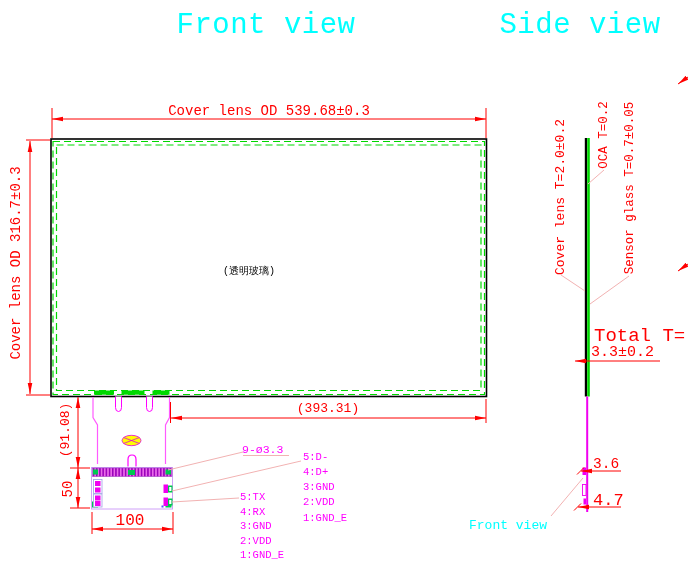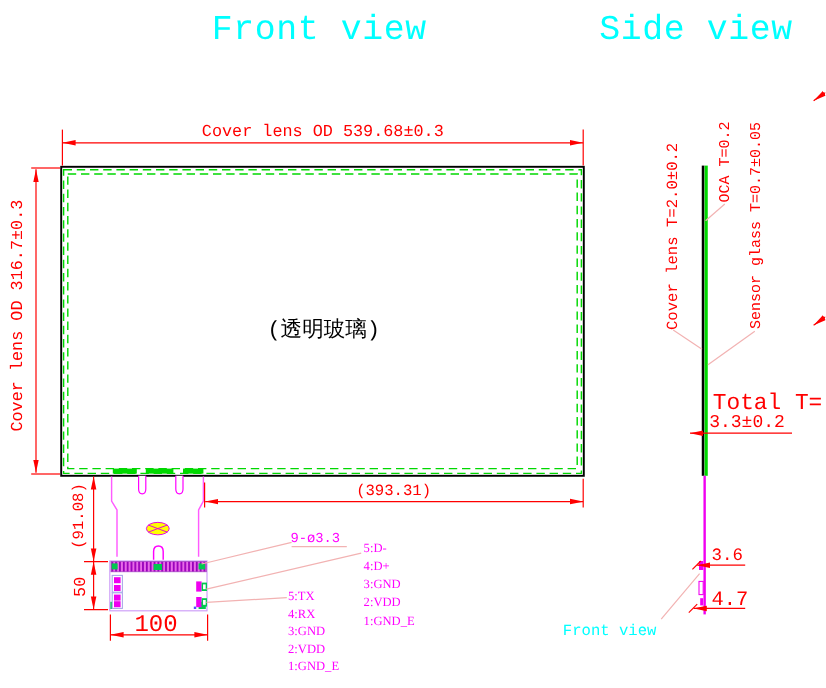--- a/index.html
+++ b/index.html
@@ -9,21 +9,21 @@
   .lbl{position:absolute;white-space:nowrap;line-height:1.05;}
   .ctr{transform:translate(-50%,-50%);}
   .rot{transform:translate(-50%,-50%) rotate(-90deg);}
   .cyan{color:#00ffff;}
   .red{color:#ff0000;}
   .mag{color:#ff00ff;}
   .blk{color:#000000;}
   .title{font-size:29px;letter-spacing:0.5px;}
   .dim14{font-size:14px;}
   .dim13{font-size:13px;}
-  .pin{font-size:10.5px;font-family:Liberation Serif, serif;}
+  .pin{font-size:10.5px;}
 </style>
 </head>
 <body>
 
 <div class="canvas">
 
   <svg class="overlay" viewBox="0 0 688 573">
     <defs>
       <marker id="ar" markerUnits="userSpaceOnUse" markerWidth="11" markerHeight="8" viewBox="0 -4 11 8" refX="11" refY="0" orient="auto-start-reverse">
         <path d="M11,0 L0,2.3 L0,-2.3 Z" fill="#ff0000"></path>
@@ -121,26 +121,26 @@
       <line x1="551" y1="516" x2="583" y2="478"></line>
     </g>
   </svg>
 
   <div class="lbl ctr title cyan" style="left:266px;top:26px;">Front view</div>
   <div class="lbl ctr title cyan" style="left:580px;top:26px;">Side view</div>
 
   <div class="lbl ctr dim14 red" style="left:269px;top:111px;">Cover lens OD 539.68±0.3</div>
   <div class="lbl rot dim14 red" style="left:16px;top:263px;">Cover lens OD 316.7±0.3</div>
 
-  <div class="lbl blk" style="left:223px;top:267px;font-size:18px;">(透明玻璃)</div>
+  <div class="lbl blk" style="left:223px;top:267px;font-size:10px;">(透明玻璃)</div>
 
   <div class="lbl ctr dim13 red" style="left:328px;top:409px;">(393.31)</div>
   <div class="lbl rot dim13 red" style="left:66px;top:430px;">(91.08)</div>
   <div class="lbl rot dim14 red" style="left:68px;top:489px;">50</div>
-  <div class="lbl ctr red" style="left:130px;top:521px;font-size:20px;">100</div>
+  <div class="lbl ctr red" style="left:130px;top:521px;font-size:16px;">100</div>
 
   <div class="lbl mag" style="left:242px;top:444px;font-size:11.5px;">9-ø3.3</div>
 
   <div class="lbl pin mag" style="left:303px;top:452px;">5:D-</div>
   <div class="lbl pin mag" style="left:303px;top:467px;">4:D+</div>
   <div class="lbl pin mag" style="left:303px;top:482px;">3:GND</div>
   <div class="lbl pin mag" style="left:303px;top:497px;">2:VDD</div>
   <div class="lbl pin mag" style="left:303px;top:513px;">1:GND_E</div>
 
   <div class="lbl pin mag" style="left:240px;top:492px;">5:TX</div>

